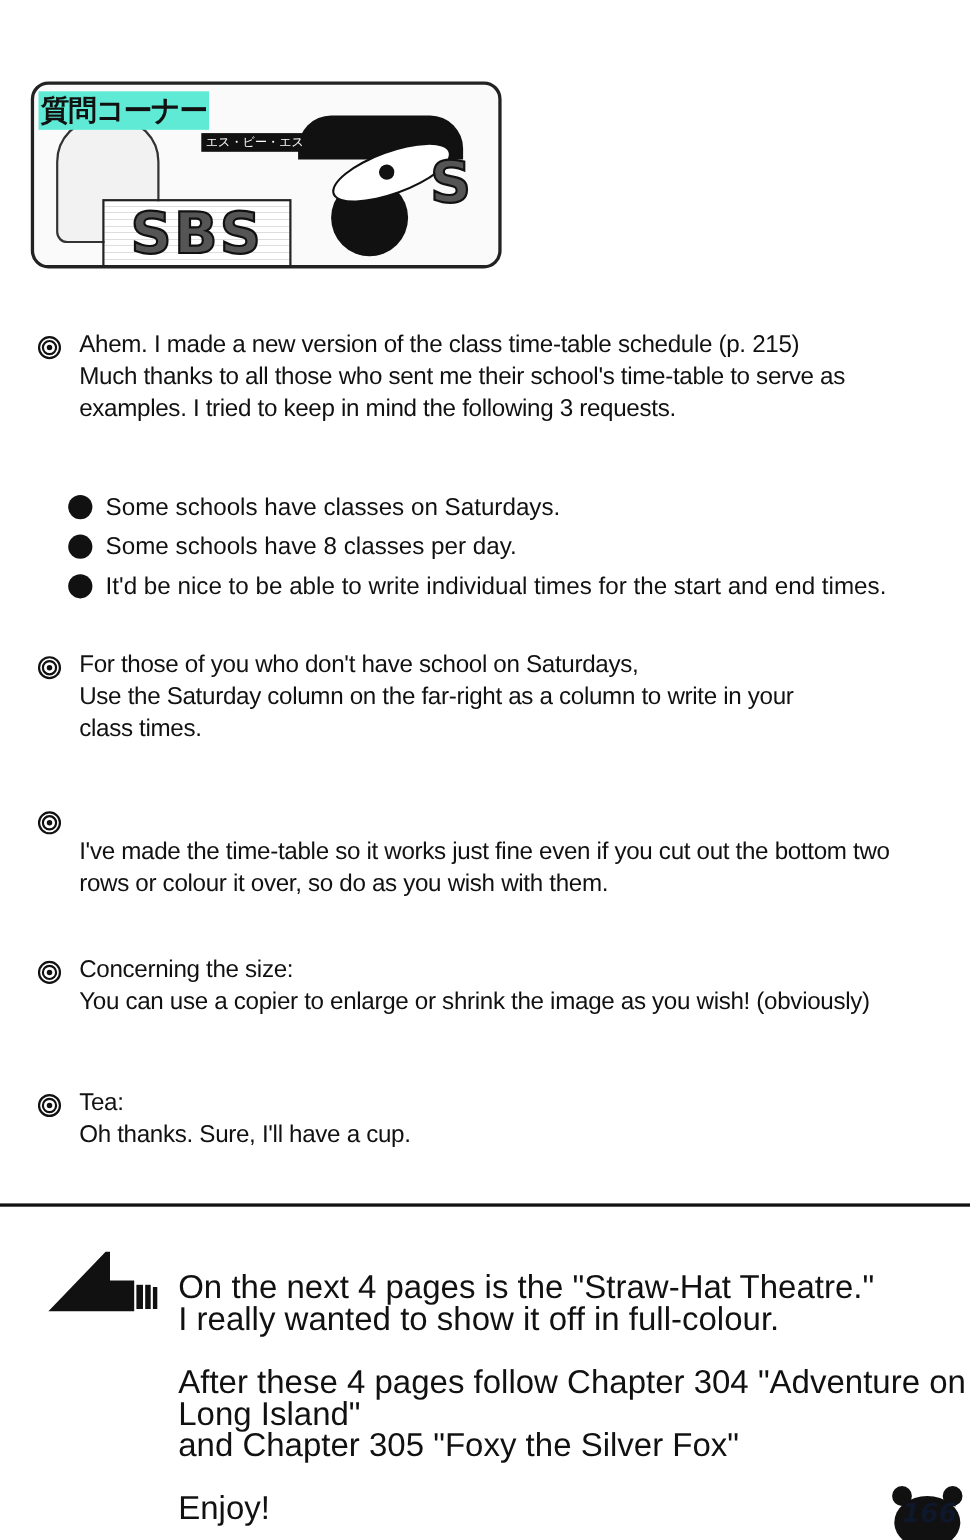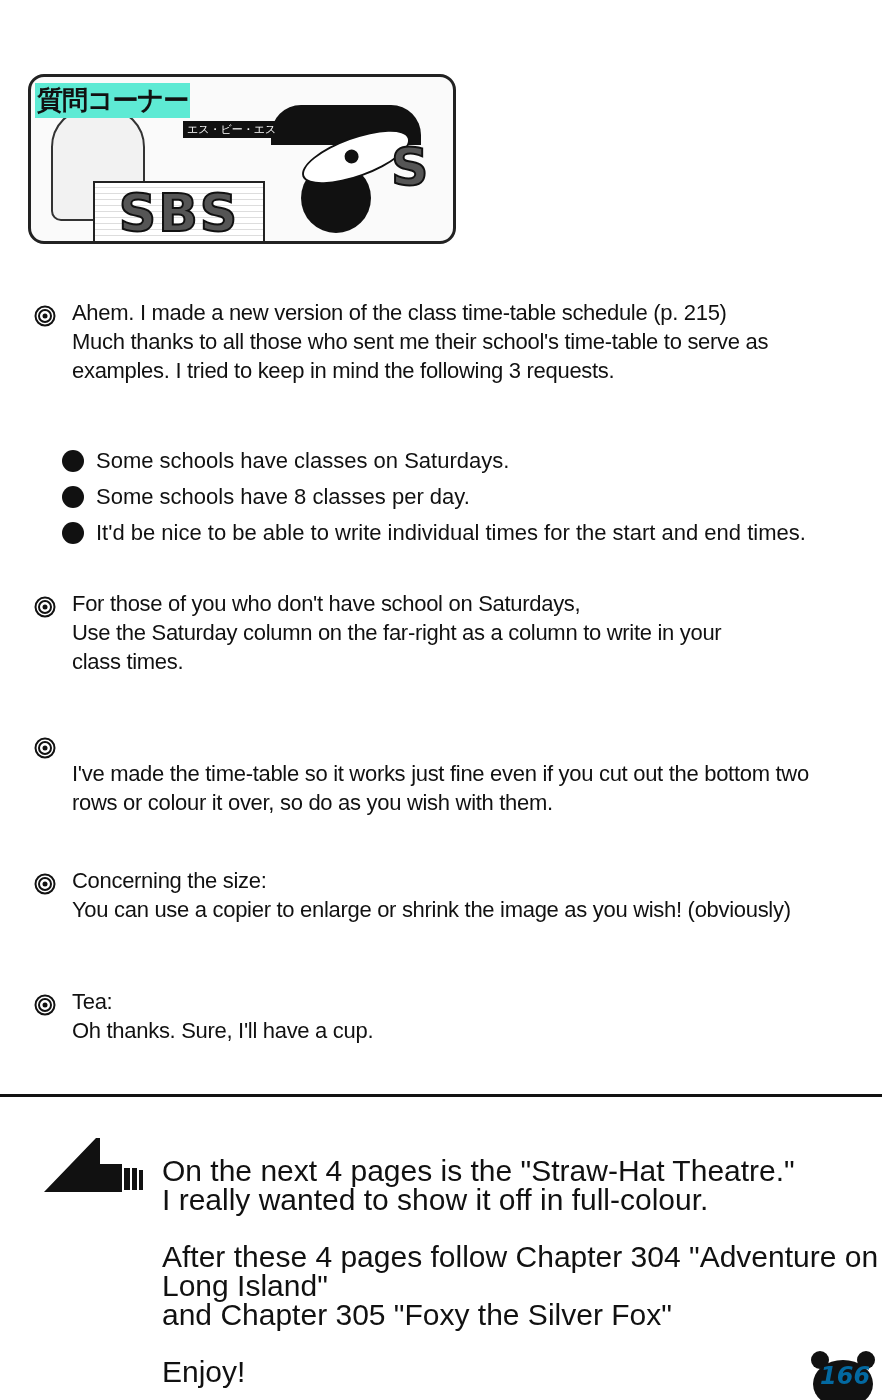--- a/index.html
+++ b/index.html
@@ -69,21 +69,21 @@
   .divider { position: absolute; left: 0; top: 1094px; width: 882px; height: 3px; background: #111; }
 
   .pointer { position: absolute; left: 40px; top: 1134px; }
   .footer-text { position: absolute; left: 162px; top: 1156px; font-size: 30px; line-height: 29px; }
   .footer-text .gap { height: 28px; }
 
   .page-num {
     position: absolute; left: 808px; top: 1350px; width: 70px; height: 50px;
   }
   .page-num .label {
-    position: absolute; left: 12px; top: 12px; color: #0369a1; font-weight: bold;
+    position: absolute; left: 12px; top: 12px; color: #0f172a; font-weight: bold;
     font-size: 24px; font-style: italic; font-family: "DejaVu Sans", sans-serif;
   }
 </style>
 </head>
 <body>
 
 <div class="banner">
   <div class="clouds"></div>
   <div class="figure-left"></div>
   <div class="jp-title">質問コーナー</div>

